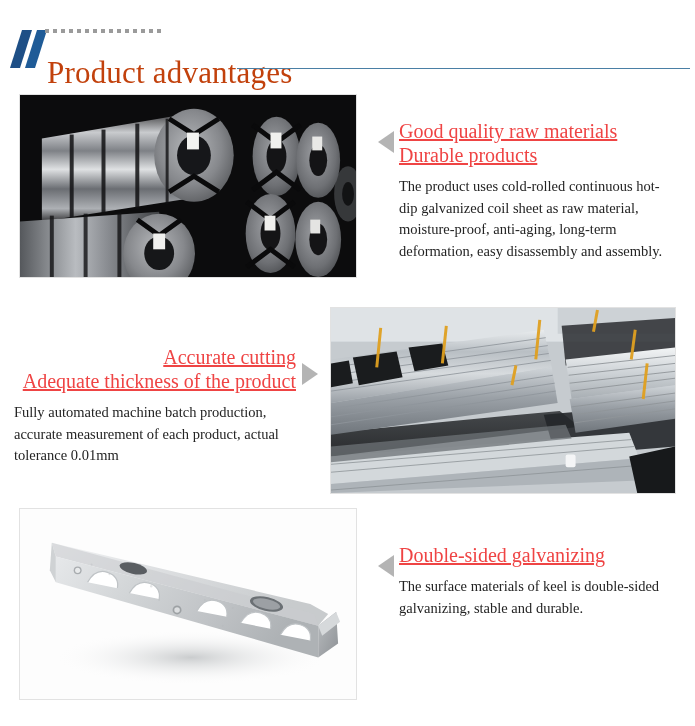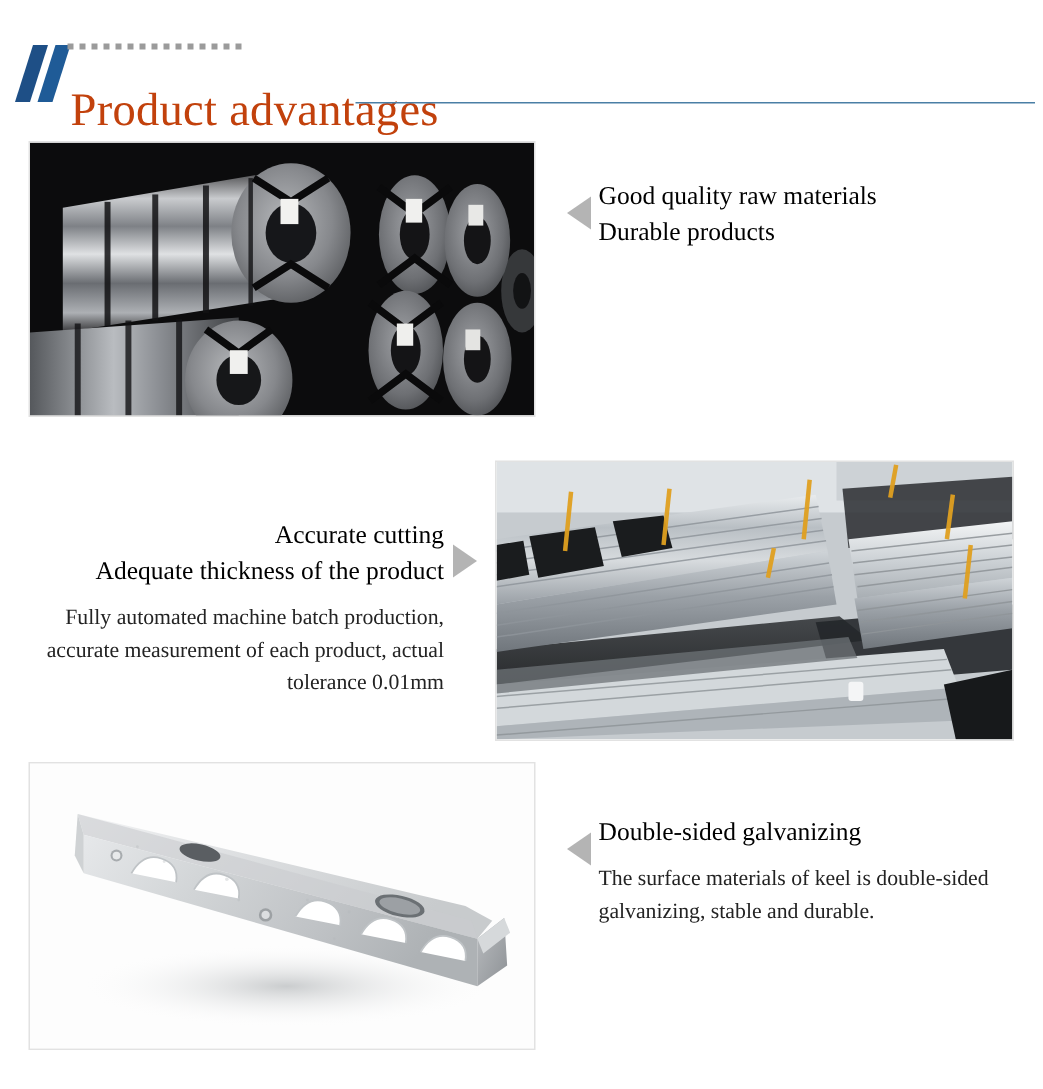--- a/index.html
+++ b/index.html
@@ -75,32 +75,33 @@
   }
   .photo > svg { display: block; width: 100%; height: 100%; }
 
   .copy {
     position: absolute;
   }
   .copy.right { text-align: left; }
   .copy.left  { text-align: right; }
 
   .adv-heading {
-    color: #000000;
-    font-size: 17px;
+    color: #ef4444;
+    font-size: 20px;
     line-height: 24px;
     white-space: nowrap;
+    text-decoration: underline;
   }
   .adv-body {
     color: #232323;
     font-size: 14.5px;
     line-height: 21.5px;
     margin-top: 9px;
   }
-  .copy.left .adv-body { text-align: right; }
+  .copy.left .adv-body { text-align: left; }
 
   .arrow {
     position: absolute;
     width: 0;
     height: 0;
   }
   .arrow.left-point {
     border-top: 11px solid transparent;
     border-bottom: 11px solid transparent;
     border-right: 16px solid #b4b4b4;
@@ -249,20 +250,21 @@
     </svg>
   </div>
 
   <span class="arrow left-point"></span>
 
   <div class="copy right">
     <div class="adv-heading">
       <div>Good quality raw materials</div>
       <div>Durable products</div>
     </div>
+    <p class="adv-body">The product uses cold-rolled continuous hot-dip galvanized coil sheet as raw material, moisture-proof, anti-aging, long-term deformation, easy disassembly and assembly.</p>
   </div>
 </div>
 
 <div class="adv-row" id="row-2">
 
   <div class="photo">
     <svg viewBox="0 0 346 187" preserveAspectRatio="none" xmlns="http://www.w3.org/2000/svg">
       <defs>
         <linearGradient id="bund1" x1="0" y1="0" x2="0" y2="1">
           <stop offset="0%" stop-color="#e9ecee"></stop>

